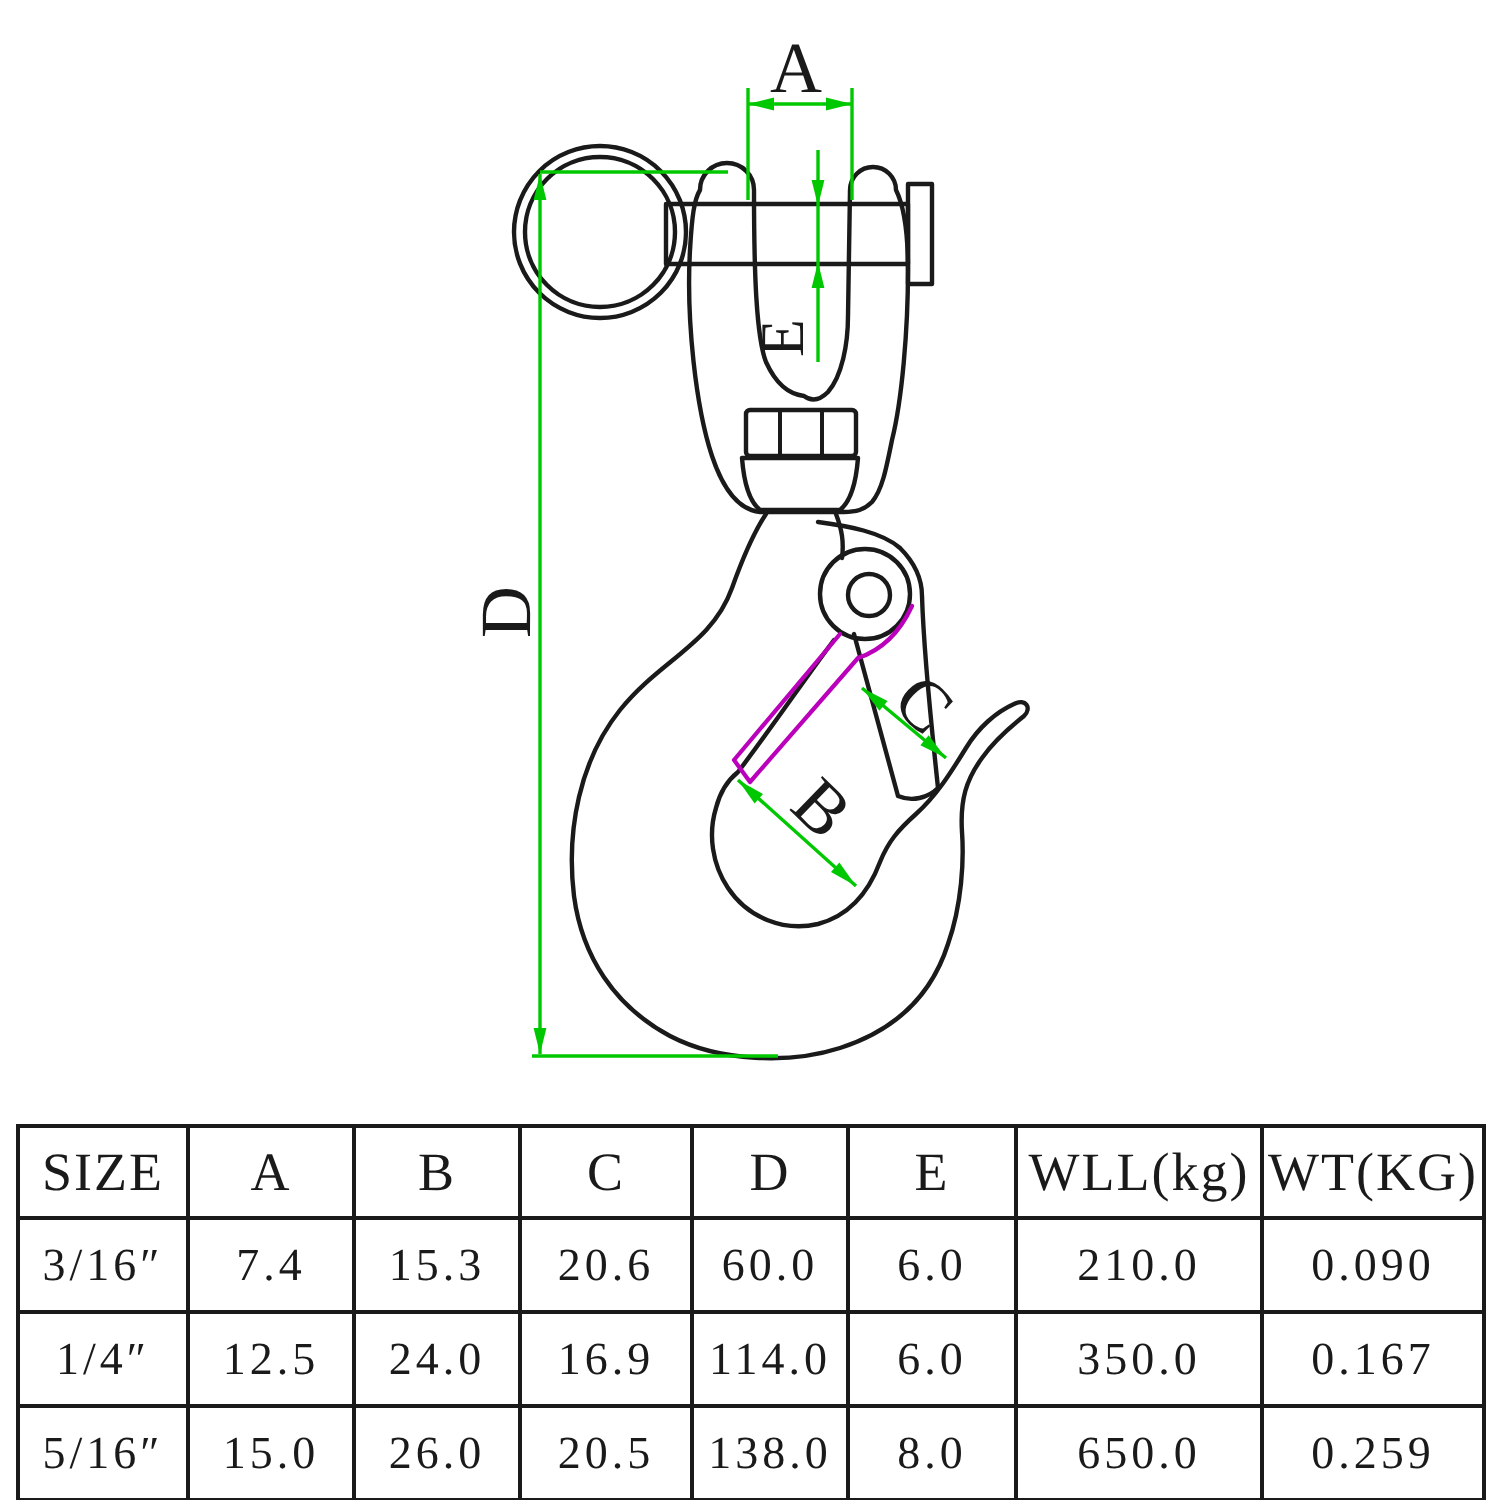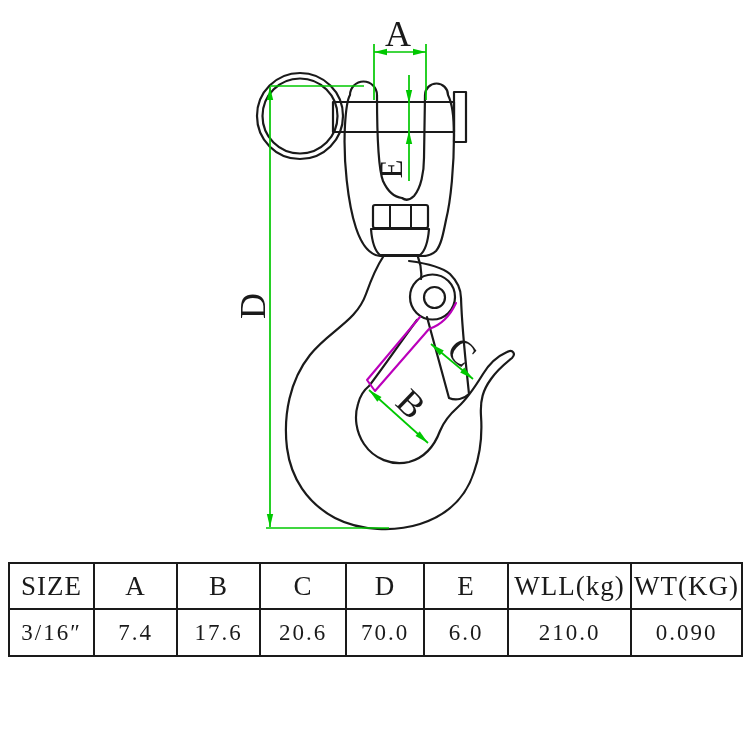--- a/index.html
+++ b/index.html
@@ -149,21 +149,41 @@
       <th>D</th>
       <th>E</th>
       <th>WLL(kg)</th>
       <th>WT(KG)</th>
     </tr>
   </thead>
   <tbody>
     <tr>
       <td>3/16″</td>
       <td>7.4</td>
-      <td>17.6</td>
+      <td>15.3</td>
       <td>20.6</td>
-      <td>70.0</td>
+      <td>60.0</td>
       <td>6.0</td>
       <td>210.0</td>
       <td>0.090</td>
+    </tr>
+    <tr>
+      <td>1/4″</td>
+      <td>12.5</td>
+      <td>24.0</td>
+      <td>16.9</td>
+      <td>114.0</td>
+      <td>6.0</td>
+      <td>350.0</td>
+      <td>0.167</td>
+    </tr>
+    <tr>
+      <td>5/16″</td>
+      <td>15.0</td>
+      <td>26.0</td>
+      <td>20.5</td>
+      <td>138.0</td>
+      <td>8.0</td>
+      <td>650.0</td>
+      <td>0.259</td>
     </tr>
   </tbody>
 </table>
 
 </body></html>

